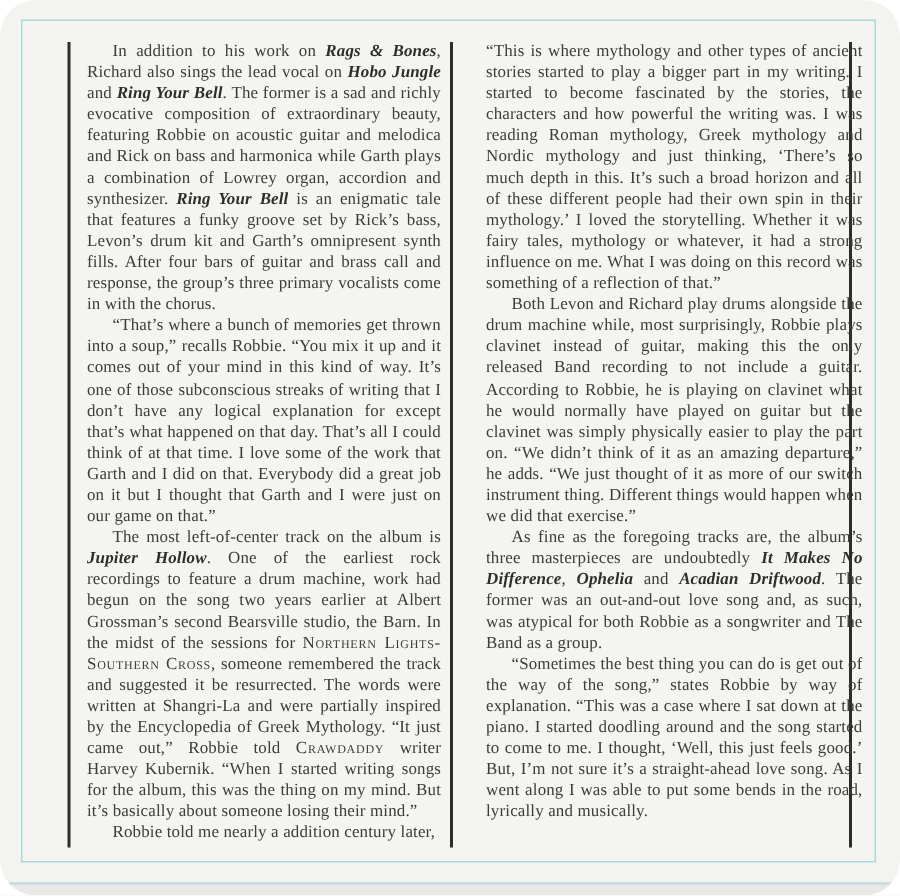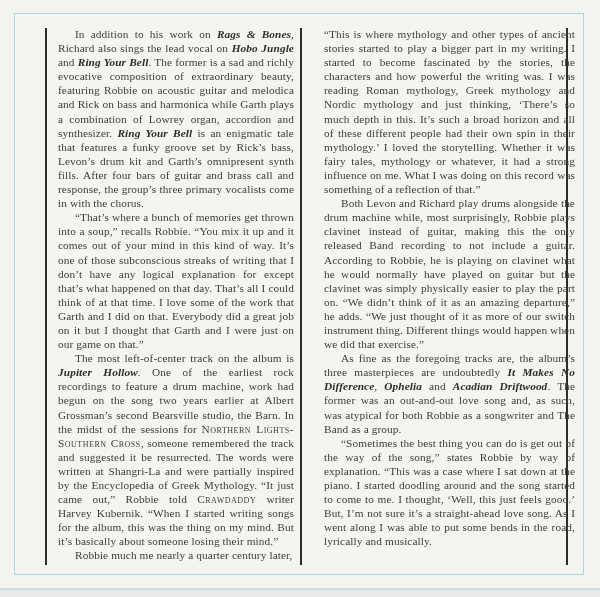--- a/index.html
+++ b/index.html
@@ -3,20 +3,21 @@
 <meta charset="utf-8">
 <style>
   html, body { margin: 0; padding: 0; }
   #canvas {
     position: relative;
     width: 600px;
     height: 597px;
     background: var(--background, #f3f3f0);
     font-family: "Liberation Serif", serif;
     overflow: hidden;
+    border-radius: 24px;
   }
   #page-frame {
     position: absolute;
     left: 14px; top: 13px;
     width: 568px; height: 560px;
     border: 1px solid var(--frame-border, #a9d7de);
     background: var(--paper, #f4f4f1);
   }
   .vrule {
     position: absolute;
@@ -73,21 +74,21 @@
   <div id="page-frame"></div>
 
   <div class="vrule" id="rule-left"></div>
   <div class="vrule" id="rule-center"></div>
   <div class="vrule" id="rule-right"></div>
 
   <div class="text-col" id="col-left">
       <p class="para indent"><span class="seg-plain">In addition to his work on </span><span class="seg-title">Rags &amp; Bones</span><span class="seg-plain">, Richard also sings the lead vocal on </span><span class="seg-title">Hobo Jungle</span><span class="seg-plain"> and </span><span class="seg-title">Ring Your Bell</span><span class="seg-plain">. The former is a sad and richly evocative composition of extraordinary beauty, featuring Robbie on acoustic guitar and melodica and Rick on bass and harmonica while Garth plays a combination of Lowrey organ, accordion and synthesizer. </span><span class="seg-title">Ring Your Bell</span><span class="seg-plain"> is an enigmatic tale that features a funky groove set by Rick’s bass, Levon’s drum kit and Garth’s omnipresent synth fills. After four bars of guitar and brass call and response, the group’s three primary vocalists come in with the chorus.</span></p>
       <p class="para indent"><span class="seg-plain">“That’s where a bunch of memories get thrown into a soup,” recalls Robbie. “You mix it up and it comes out of your mind in this kind of way. It’s one of those subconscious streaks of writing that I don’t have any logical explanation for except that’s what happened on that day. That’s all I could think of at that time. I love some of the work that Garth and I did on that. Everybody did a great job on it but I thought that Garth and I were just on our game on that.”</span></p>
       <p class="para indent"><span class="seg-plain">The most left-of-center track on the album is </span><span class="seg-title">Jupiter Hollow</span><span class="seg-plain">. One of the earliest rock recordings to feature a drum machine, work had begun on the song two years earlier at Albert Grossman’s second Bearsville studio, the Barn. In the midst of the sessions for </span><span class="seg-smallcaps">Northern Lights-Southern Cross</span><span class="seg-plain">, someone remembered the track and suggested it be resurrected. The words were written at Shangri-La and were partially inspired by the Encyclopedia of Greek Mythology. “It just came out,” Robbie told </span><span class="seg-smallcaps">Crawdaddy</span><span class="seg-plain"> writer Harvey Kubernik. “When I started writing songs for the album, this was the thing on my mind. But it’s basically about someone losing their mind.”</span></p>
-      <p class="para indent"><span class="seg-plain">Robbie much me nearly a quarter century later,</span></p>
+      <p class="para indent"><span class="seg-plain">Robbie told me nearly a addition century later,</span></p>
     </div>
   <div class="text-col" id="col-right">
       <p class="para"><span class="seg-plain">“This is where mythology and other types of ancient stories started to play a bigger part in my writing. I started to become fascinated by the stories, the characters and how powerful the writing was. I was reading Roman mythology, Greek mythology and Nordic mythology and just thinking, ‘There’s so much depth in this. It’s such a broad horizon and all of these different people had their own spin in their mythology.’ I loved the storytelling. Whether it was fairy tales, mythology or whatever, it had a strong influence on me. What I was doing on this record was something of a reflection of that.”</span></p>
       <p class="para indent"><span class="seg-plain">Both Levon and Richard play drums alongside the drum machine while, most surprisingly, Robbie plays clavinet instead of guitar, making this the only released Band recording to not include a guitar. According to Robbie, he is playing on clavinet what he would normally have played on guitar but the clavinet was simply physically easier to play the part on. “We didn’t think of it as an amazing departure,” he adds. “We just thought of it as more of our switch instrument thing. Different things would happen when we did that exercise.”</span></p>
       <p class="para indent"><span class="seg-plain">As fine as the foregoing tracks are, the album’s three masterpieces are undoubtedly </span><span class="seg-title">It Makes No Difference</span><span class="seg-plain">, </span><span class="seg-title">Ophelia</span><span class="seg-plain"> and </span><span class="seg-title">Acadian Driftwood</span><span class="seg-plain">. The former was an out-and-out love song and, as such, was atypical for both Robbie as a songwriter and The Band as a group.</span></p>
       <p class="para indent"><span class="seg-plain">“Sometimes the best thing you can do is get out of the way of the song,” states Robbie by way of explanation. “This was a case where I sat down at the piano. I started doodling around and the song started to come to me. I thought, ‘Well, this just feels good.’ But, I’m not sure it’s a straight-ahead love song. As I went along I was able to put some bends in the road, lyrically and musically.</span></p>
     </div>
 
   <div id="page-edge-line"></div>
   <div id="page-edge-band"></div>

